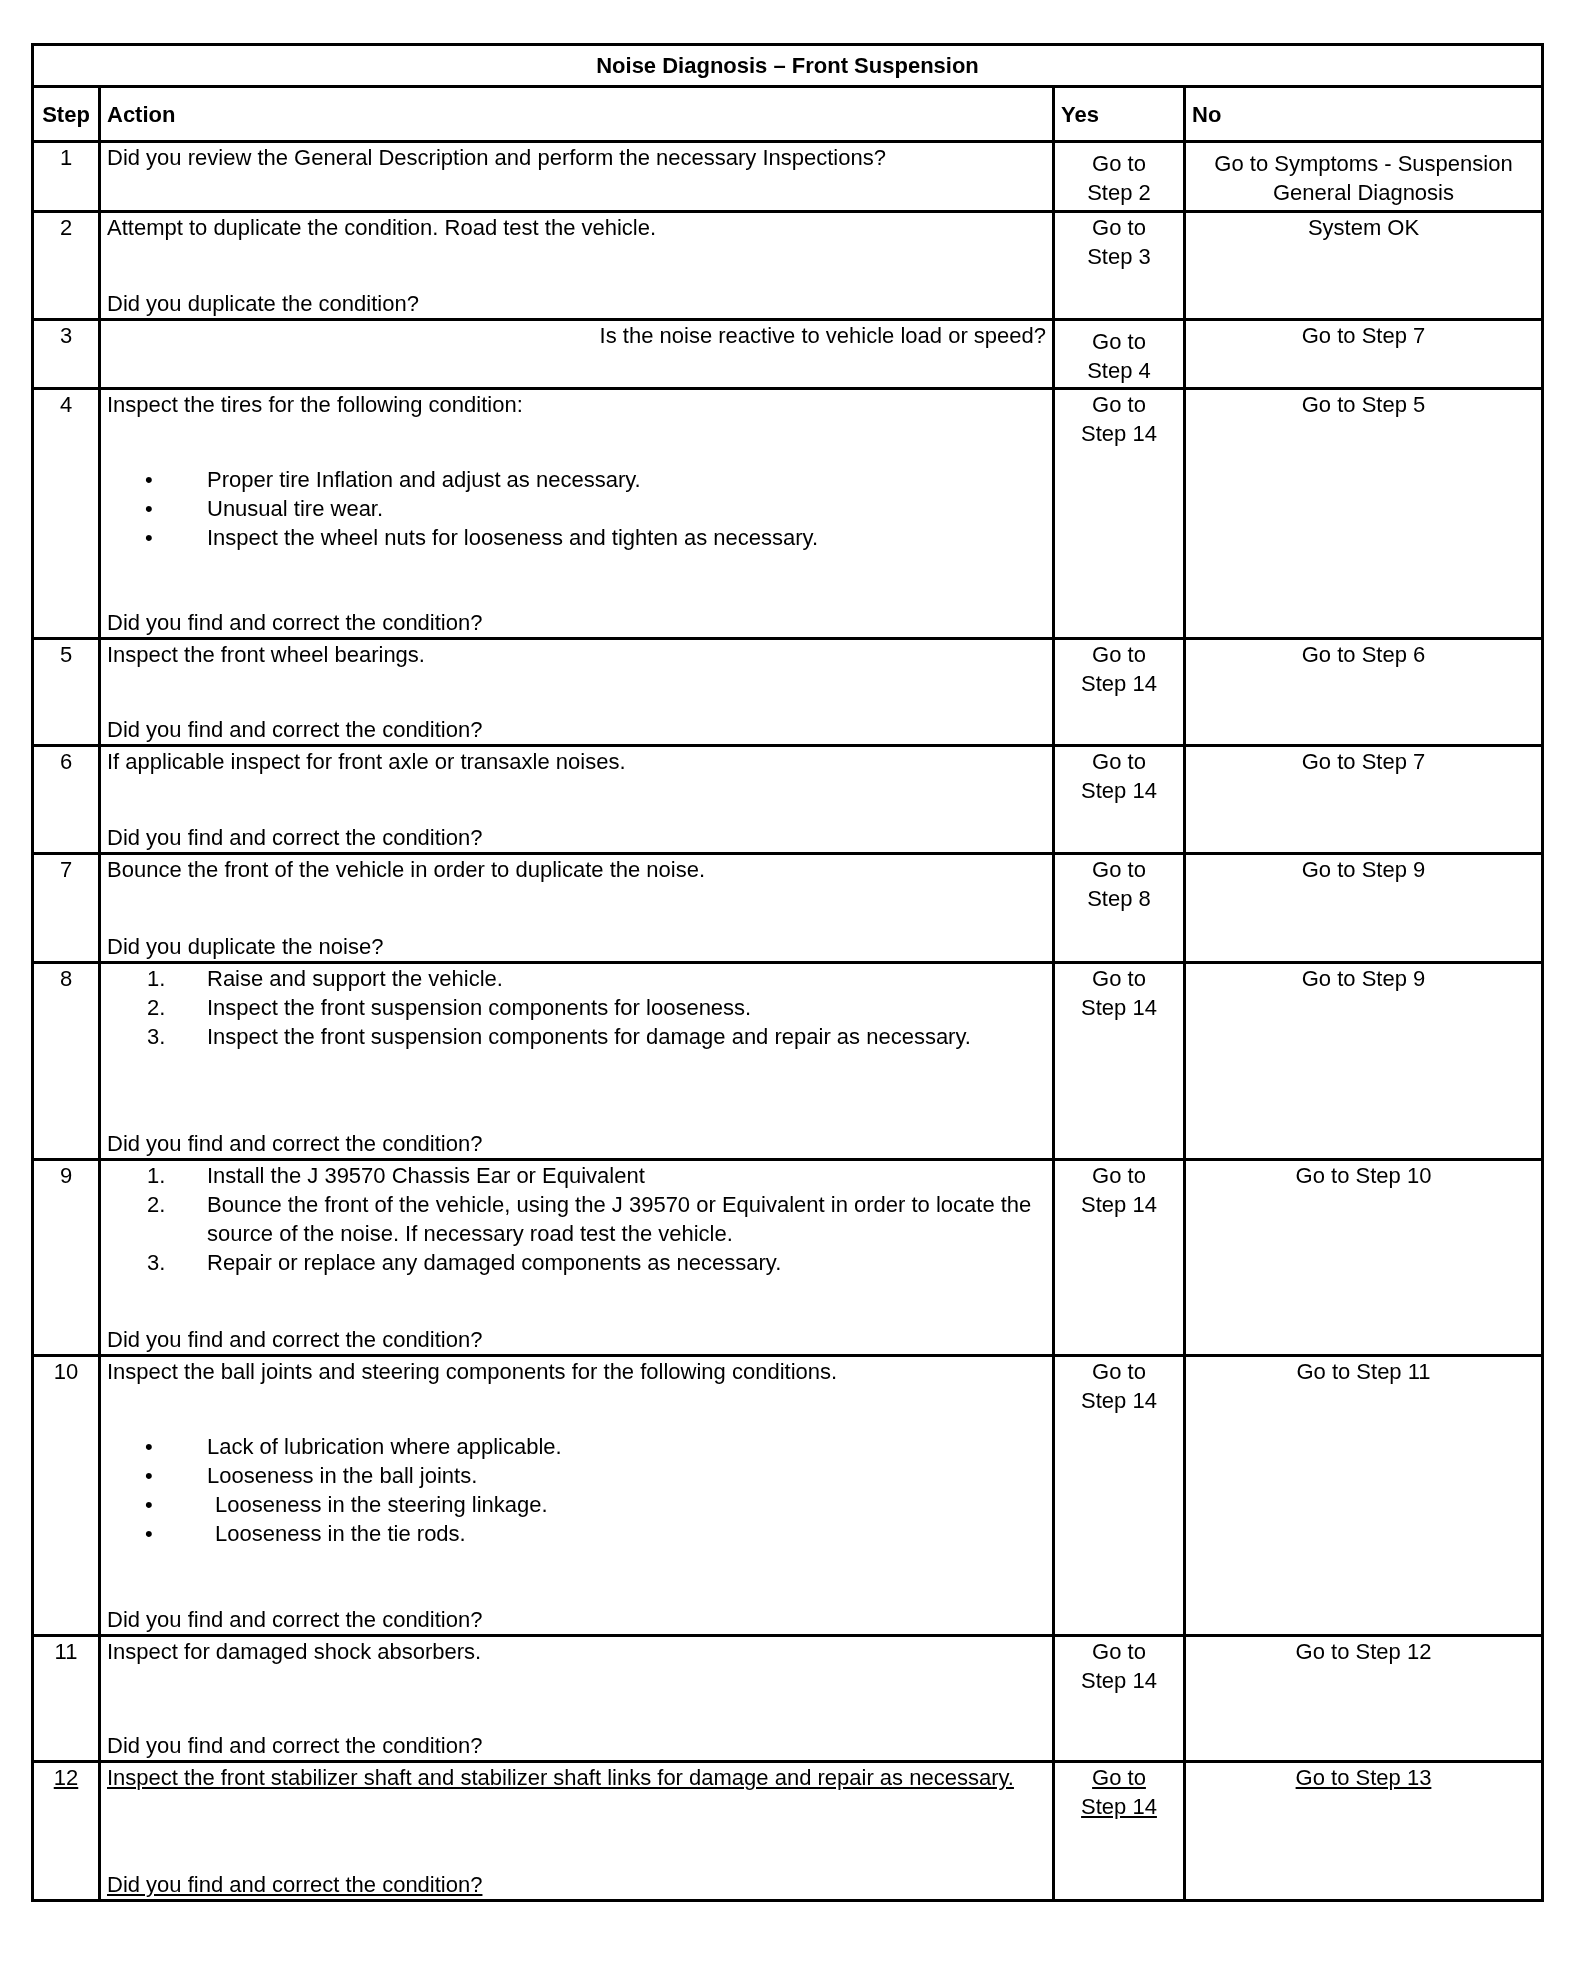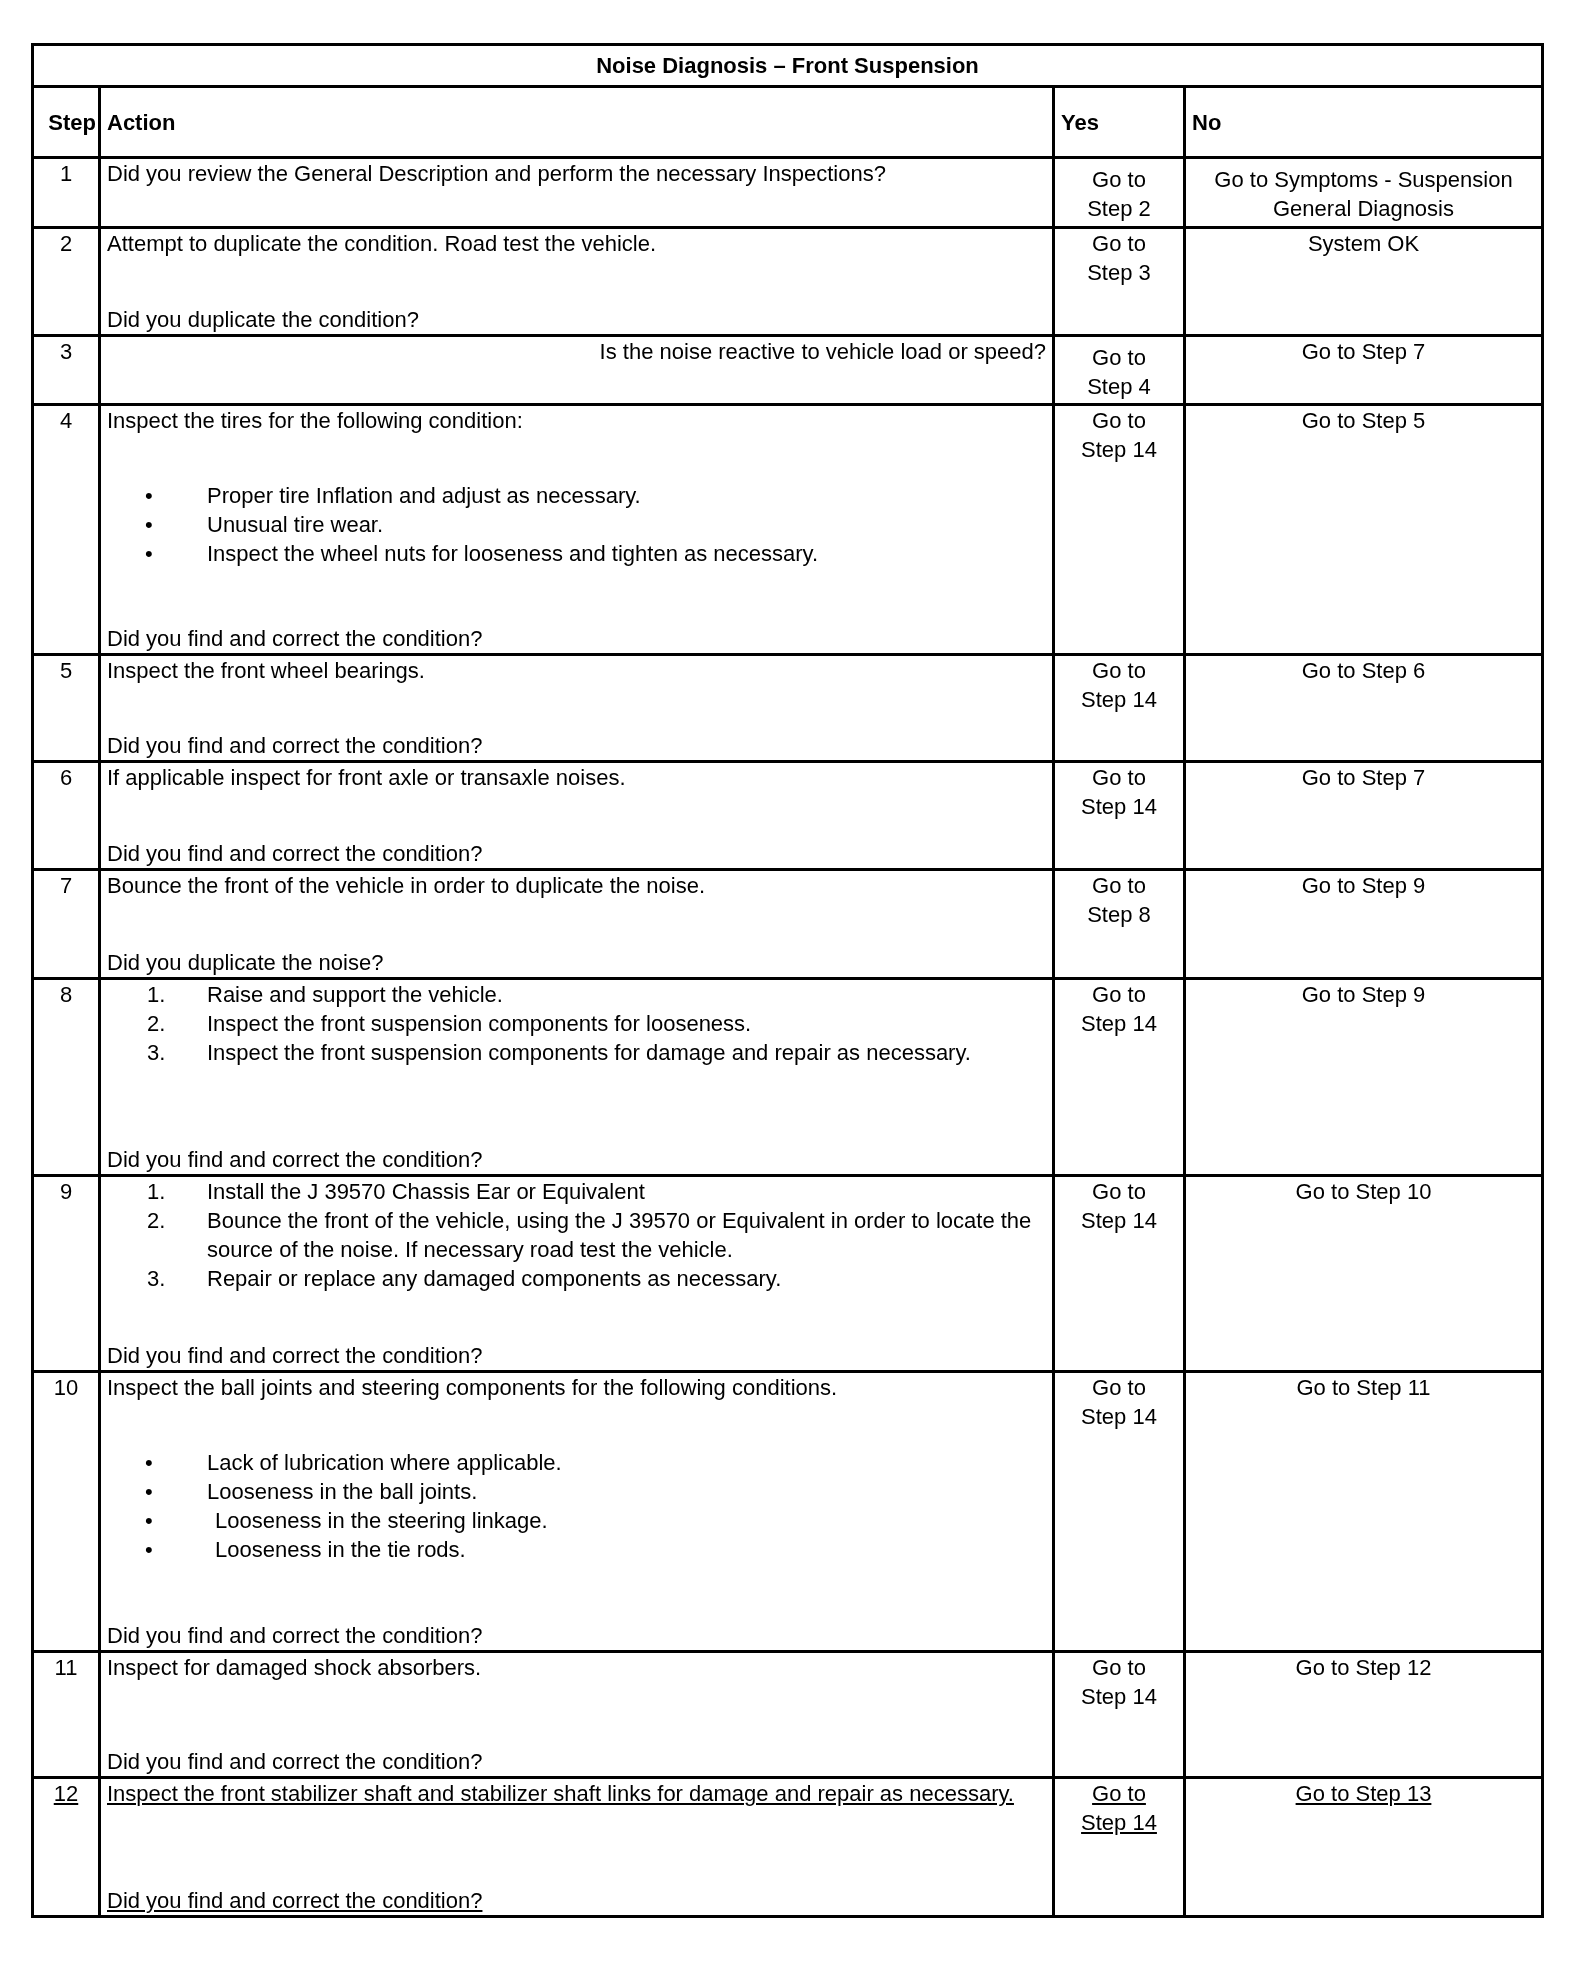--- a/index.html
+++ b/index.html
@@ -13,21 +13,21 @@
   table.diag td, table.diag th {
     border: 3.5px solid #000; padding: 0 6px; vertical-align: top;
   }
   col.c-step { width: 67px; }
   col.c-action { width: 954px; }
   col.c-yes { width: 131px; }
   col.c-no { width: 358px; }
   tr.title-row th { border-bottom-width: 2px; font-weight: bold; text-align: center;
                     height: 39px; vertical-align: middle; font-size: 22px; }
   tr.header-row th { font-weight: bold; text-align: left; height: 36px; vertical-align: middle; }
-  tr.header-row th.step-h { padding: 16px 2px; text-align: right; }
+  tr.header-row th.step-h { padding: 8px 2px; text-align: center; }
   tr.def-row td { height: 70px; padding: 2px 4px; vertical-align: top; line-height: 29px; }
   td.step-num { text-align: center; vertical-align: middle; padding: 0; }
   td.yes, td.no { text-align: center; vertical-align: bottom; padding-bottom: 4px; }
   td.yes.top, td.no.top { vertical-align: top; padding-top: 6px; }
   td.action { padding: 6px 6px 4px 6px; vertical-align: top; position: relative; }
   .action-inner { display: flex; flex-direction: column; height: 100%; justify-content: space-between; }
   .intro { }
   .question { }
   ul.bul, ol.num { margin: 0; padding: 0; list-style: none; }
   ul.bul li, ol.num li { position: relative; padding-left: 100px; }

